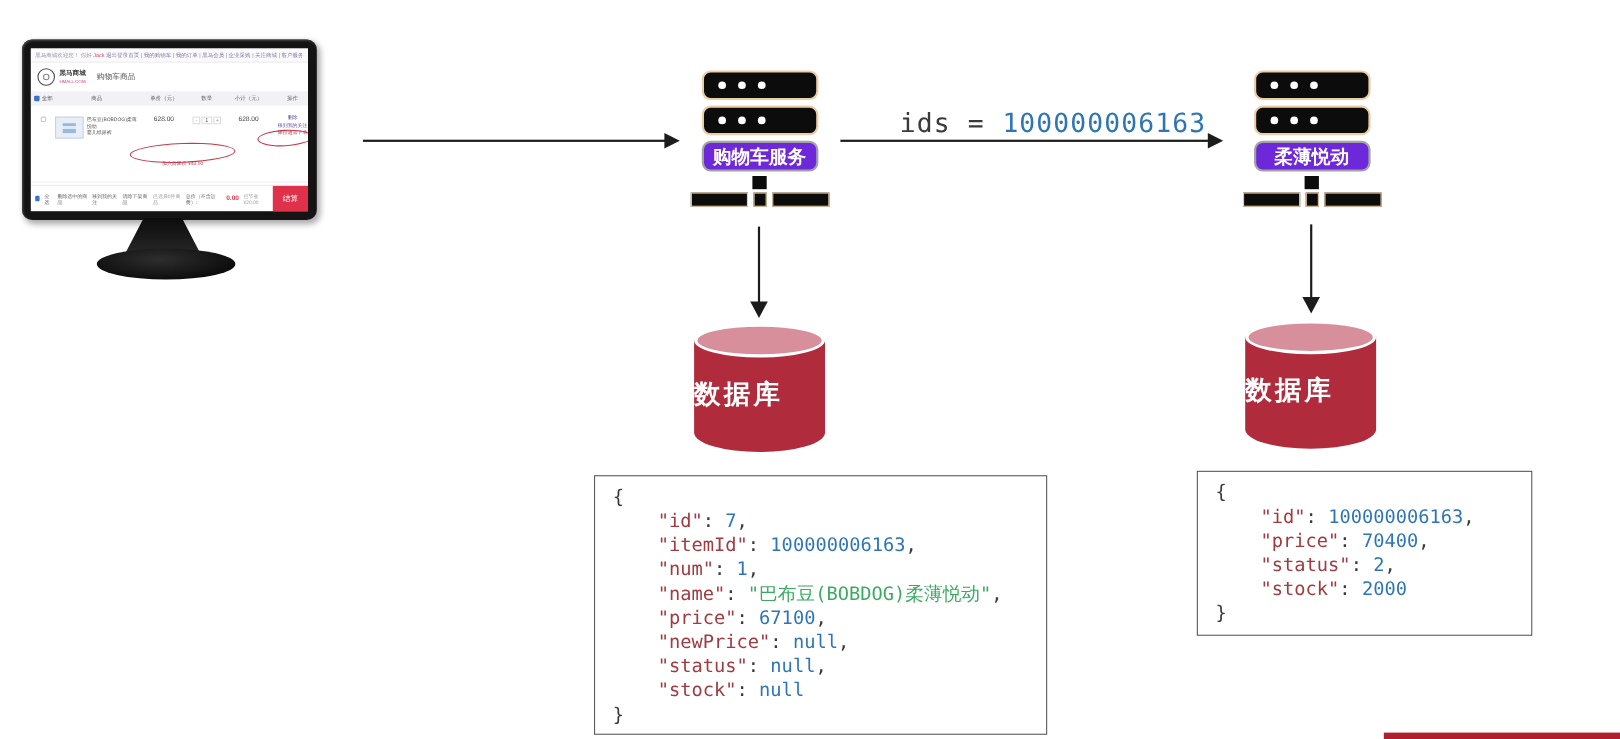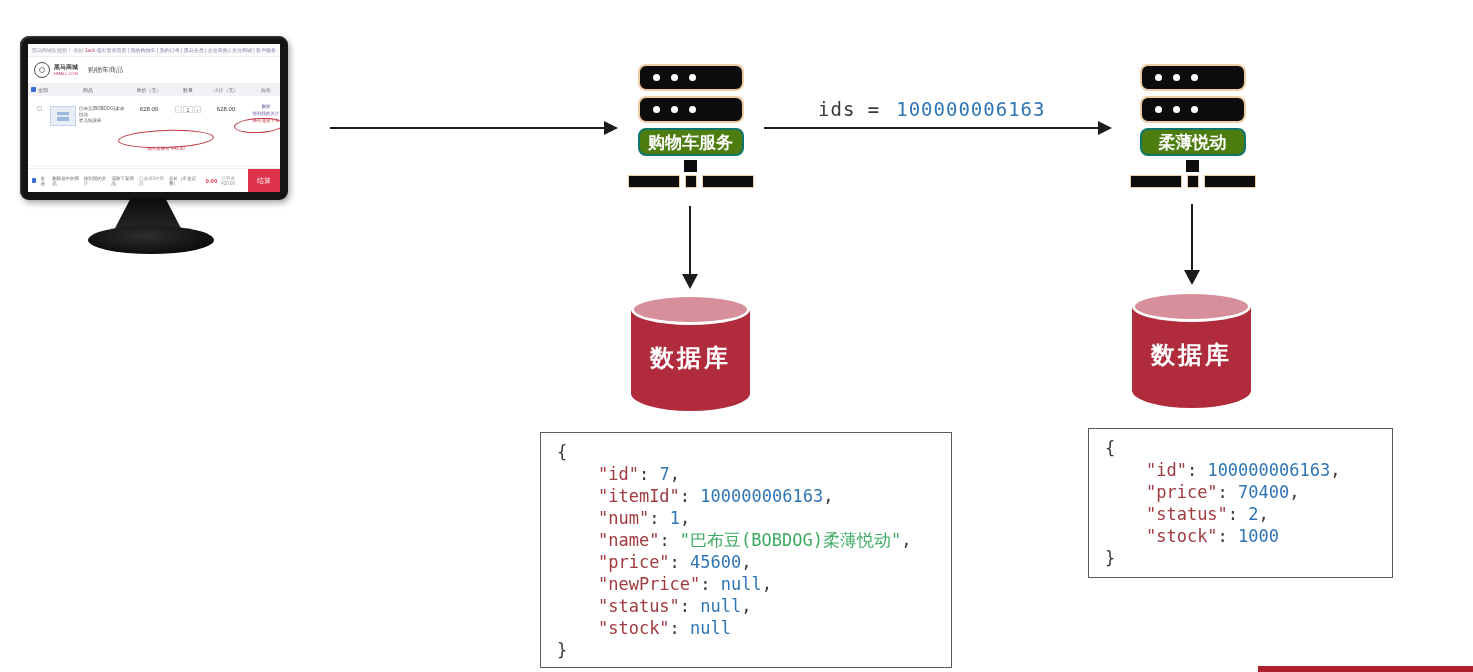--- a/index.html
+++ b/index.html
@@ -62,43 +62,43 @@
 
   
   .h-line { position:absolute; height:2px; background:#1c1c1c; }
   .arrow-right { position:absolute; width:0; height:0; border-top:7px solid transparent;
                  border-bottom:7px solid transparent; border-left:14px solid #1c1c1c; }
   .v-line { position:absolute; width:2px; background:#1c1c1c; }
   .arrow-down { position:absolute; width:0; height:0; border-left:8px solid transparent;
                 border-right:8px solid transparent; border-top:15px solid #1c1c1c; }
 
   .ids-label { position:absolute; left:818px; top:98px; font-family:"DejaVu Sans Mono", monospace;
-               font-size:19px; color:#3a3a3a; letter-spacing:1px; }
+               font-size:24px; color:#3a3a3a; letter-spacing:1px; }
   .ids-label .ids-value { color:#2e75b6; margin-left:16px; }
 
   
   .server { position:absolute; width:125px; display:flex; flex-direction:column; align-items:center; }
   .srv-box { width:106px; height:27px; background:#0c0c0c; border:2px solid #edcda6; border-radius:8px;
              display:flex; align-items:center; padding-left:13px; gap:11px; margin-bottom:5px; }
   .srv-dot { width:7px; height:7px; border-radius:50%; background:#fff; }
-  .srv-label { width:106px; height:28px; background:#4d7c0f; border:2px solid #0f766e; border-radius:8px;
+  .srv-label { width:106px; height:28px; background:#6d28d9; border:2px solid #a3a3a3; border-radius:8px;
                color:#fff; display:flex; align-items:center; justify-content:center;
                font-size:17px; font-weight:bold; white-space:nowrap; }
   .srv-conn { width:13px; height:12px; background:#0c0c0c; margin:4px 0 3px 0; }
   .srv-base { display:flex; align-items:center; gap:5px; }
   .srv-bar { width:52px; height:13px; background:#0c0c0c; border:1.5px solid #edcda6; }
   .srv-bar-mid { width:12px; height:13px; background:#0c0c0c; border:1.5px solid #edcda6; }
 
   
   .db { position:absolute; width:119px; height:117px; }
   .db-body { position:absolute; left:0; top:15px; width:119px; height:102px; background:#b02b3c;
              border-radius:0 0 60px 60px / 0 0 18px 18px; }
   .db-top { position:absolute; left:0; top:0; width:119px; height:31px; background:#d7909b;
             border:3px solid #fff; border-radius:50%; }
-  .db-label { position:absolute; top:48px; width:100%; text-align:center; color:#fff;
+  .db-label { position:absolute; top:48px; width:100%; text-align:left; color:#fff;
               font-size:24px; font-weight:bold; letter-spacing:3px; }
 
   
   .code-box { position:absolute; background:#fff; border:1px solid #5a5a5a;
               font-family:"DejaVu Sans Mono", monospace; font-size:17px; line-height:22px;
               padding:8px 8px 6px 16px; }
   .code-line { white-space:pre; }
   .tok-key { color:#a03b40; }
   .tok-num { color:#2e75b6; }
   .tok-str { color:#3cab62; }
@@ -258,31 +258,31 @@
     <div class="db-top"></div>
     <div class="db-label">数据库</div>
   </div>
 
   <div class="code-box" style="left:540px; top:432px; width:412px; height:236px;">
       <div class="code-line"><span class="tok-plain">{</span></div>
       <div class="code-line"><span class="tok-plain">    </span><span class="tok-key">"id"</span><span class="tok-plain">: </span><span class="tok-num">7</span><span class="tok-plain">,</span></div>
       <div class="code-line"><span class="tok-plain">    </span><span class="tok-key">"itemId"</span><span class="tok-plain">: </span><span class="tok-num">100000006163</span><span class="tok-plain">,</span></div>
       <div class="code-line"><span class="tok-plain">    </span><span class="tok-key">"num"</span><span class="tok-plain">: </span><span class="tok-num">1</span><span class="tok-plain">,</span></div>
       <div class="code-line"><span class="tok-plain">    </span><span class="tok-key">"name"</span><span class="tok-plain">: </span><span class="tok-str">"巴布豆(BOBDOG)柔薄悦动"</span><span class="tok-plain">,</span></div>
-      <div class="code-line"><span class="tok-plain">    </span><span class="tok-key">"price"</span><span class="tok-plain">: </span><span class="tok-num">45600</span><span class="tok-plain">,</span></div>
+      <div class="code-line"><span class="tok-plain">    </span><span class="tok-key">"price"</span><span class="tok-plain">: </span><span class="tok-num">67100</span><span class="tok-plain">,</span></div>
       <div class="code-line"><span class="tok-plain">    </span><span class="tok-key">"newPrice"</span><span class="tok-plain">: </span><span class="tok-num">null</span><span class="tok-plain">,</span></div>
       <div class="code-line"><span class="tok-plain">    </span><span class="tok-key">"status"</span><span class="tok-plain">: </span><span class="tok-num">null</span><span class="tok-plain">,</span></div>
       <div class="code-line"><span class="tok-plain">    </span><span class="tok-key">"stock"</span><span class="tok-plain">: </span><span class="tok-num">null</span></div>
       <div class="code-line"><span class="tok-plain">}</span></div>
     </div>
 
   <div class="code-box" style="left:1088px; top:428px; width:305px; height:150px;">
       <div class="code-line"><span class="tok-plain">{</span></div>
       <div class="code-line"><span class="tok-plain">    </span><span class="tok-key">"id"</span><span class="tok-plain">: </span><span class="tok-num">100000006163</span><span class="tok-plain">,</span></div>
       <div class="code-line"><span class="tok-plain">    </span><span class="tok-key">"price"</span><span class="tok-plain">: </span><span class="tok-num">70400</span><span class="tok-plain">,</span></div>
       <div class="code-line"><span class="tok-plain">    </span><span class="tok-key">"status"</span><span class="tok-plain">: </span><span class="tok-num">2</span><span class="tok-plain">,</span></div>
-      <div class="code-line"><span class="tok-plain">    </span><span class="tok-key">"stock"</span><span class="tok-plain">: </span><span class="tok-num">1000</span></div>
+      <div class="code-line"><span class="tok-plain">    </span><span class="tok-key">"stock"</span><span class="tok-plain">: </span><span class="tok-num">2000</span></div>
       <div class="code-line"><span class="tok-plain">}</span></div>
     </div>
 
   <div class="red-strip"></div>
 
 </div>
 
 </body></html>

